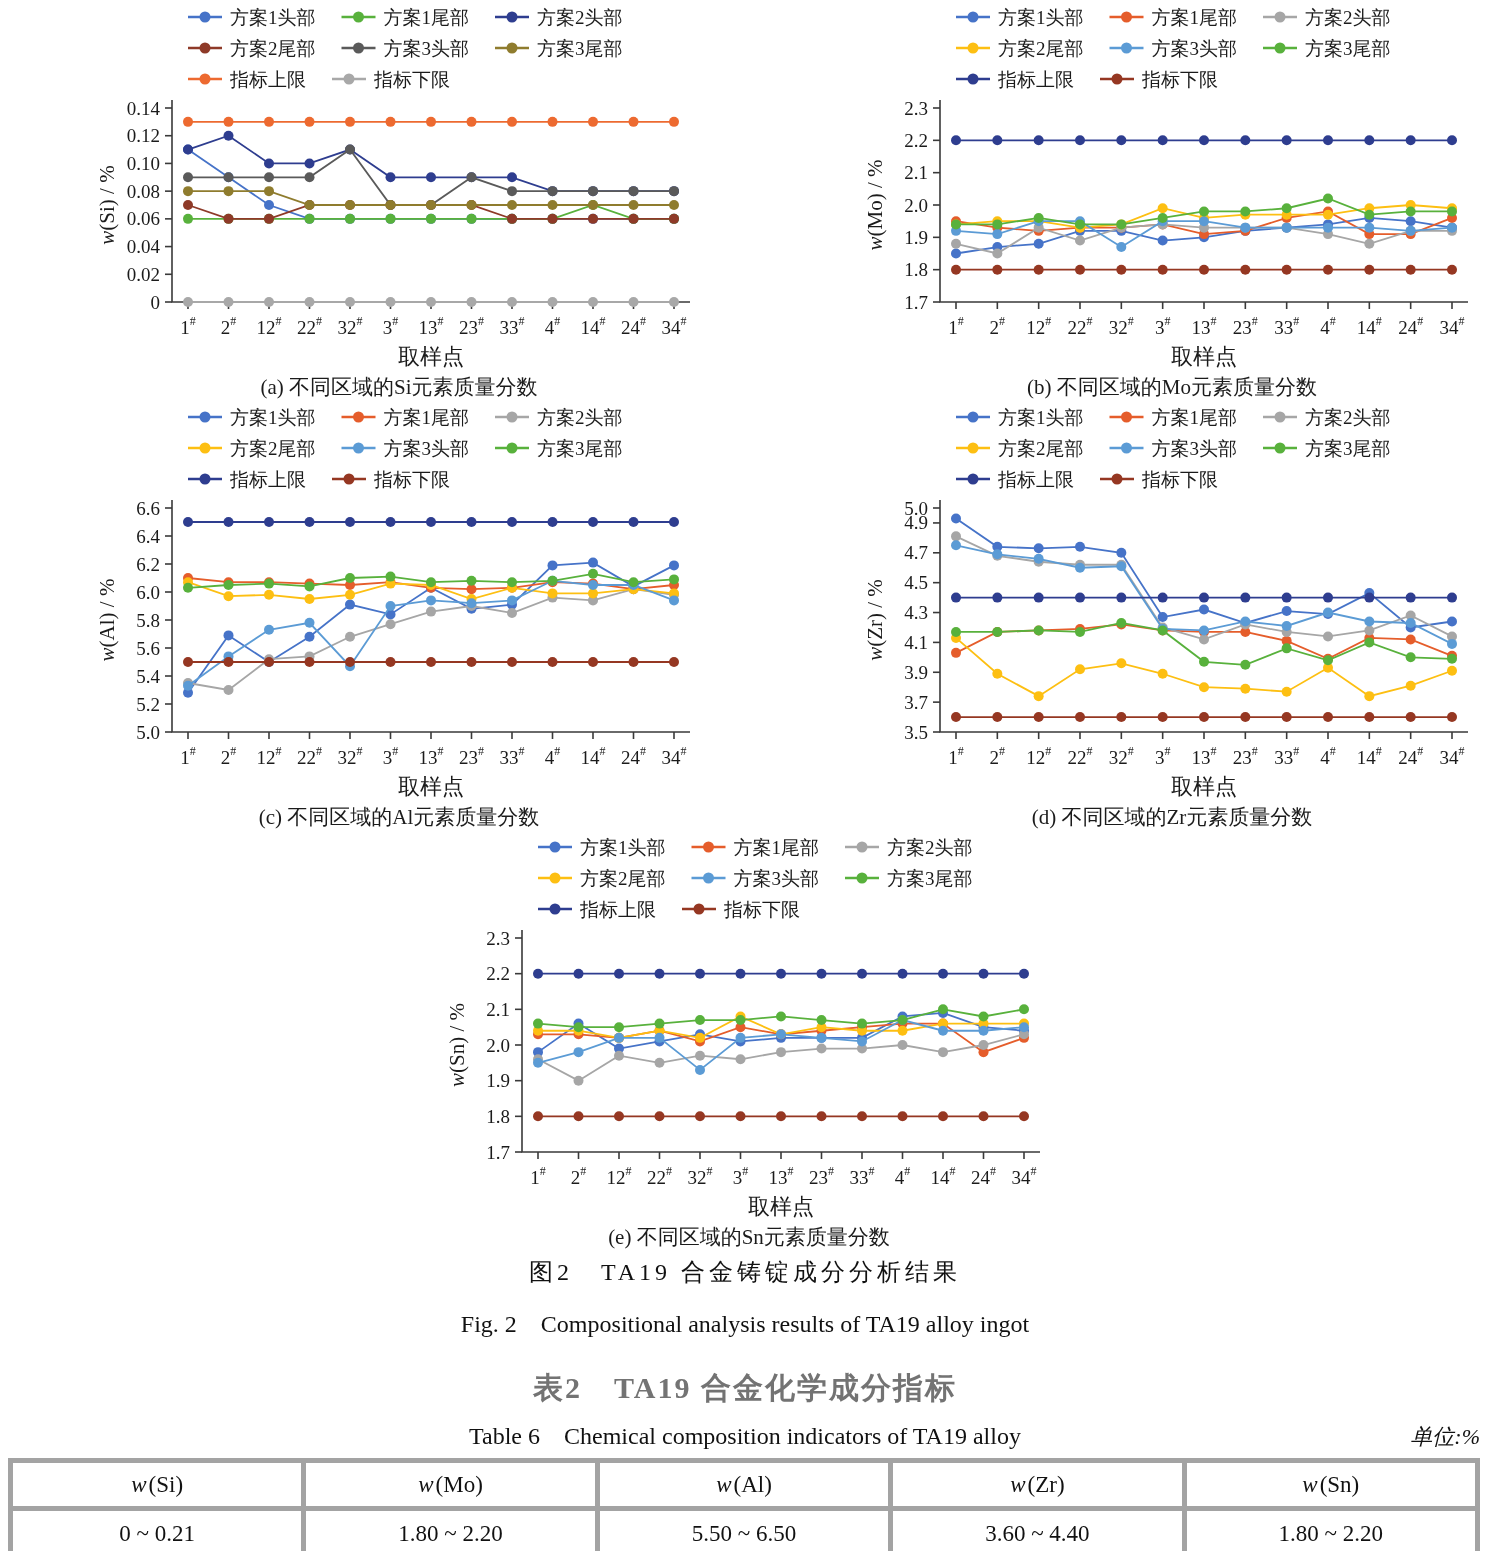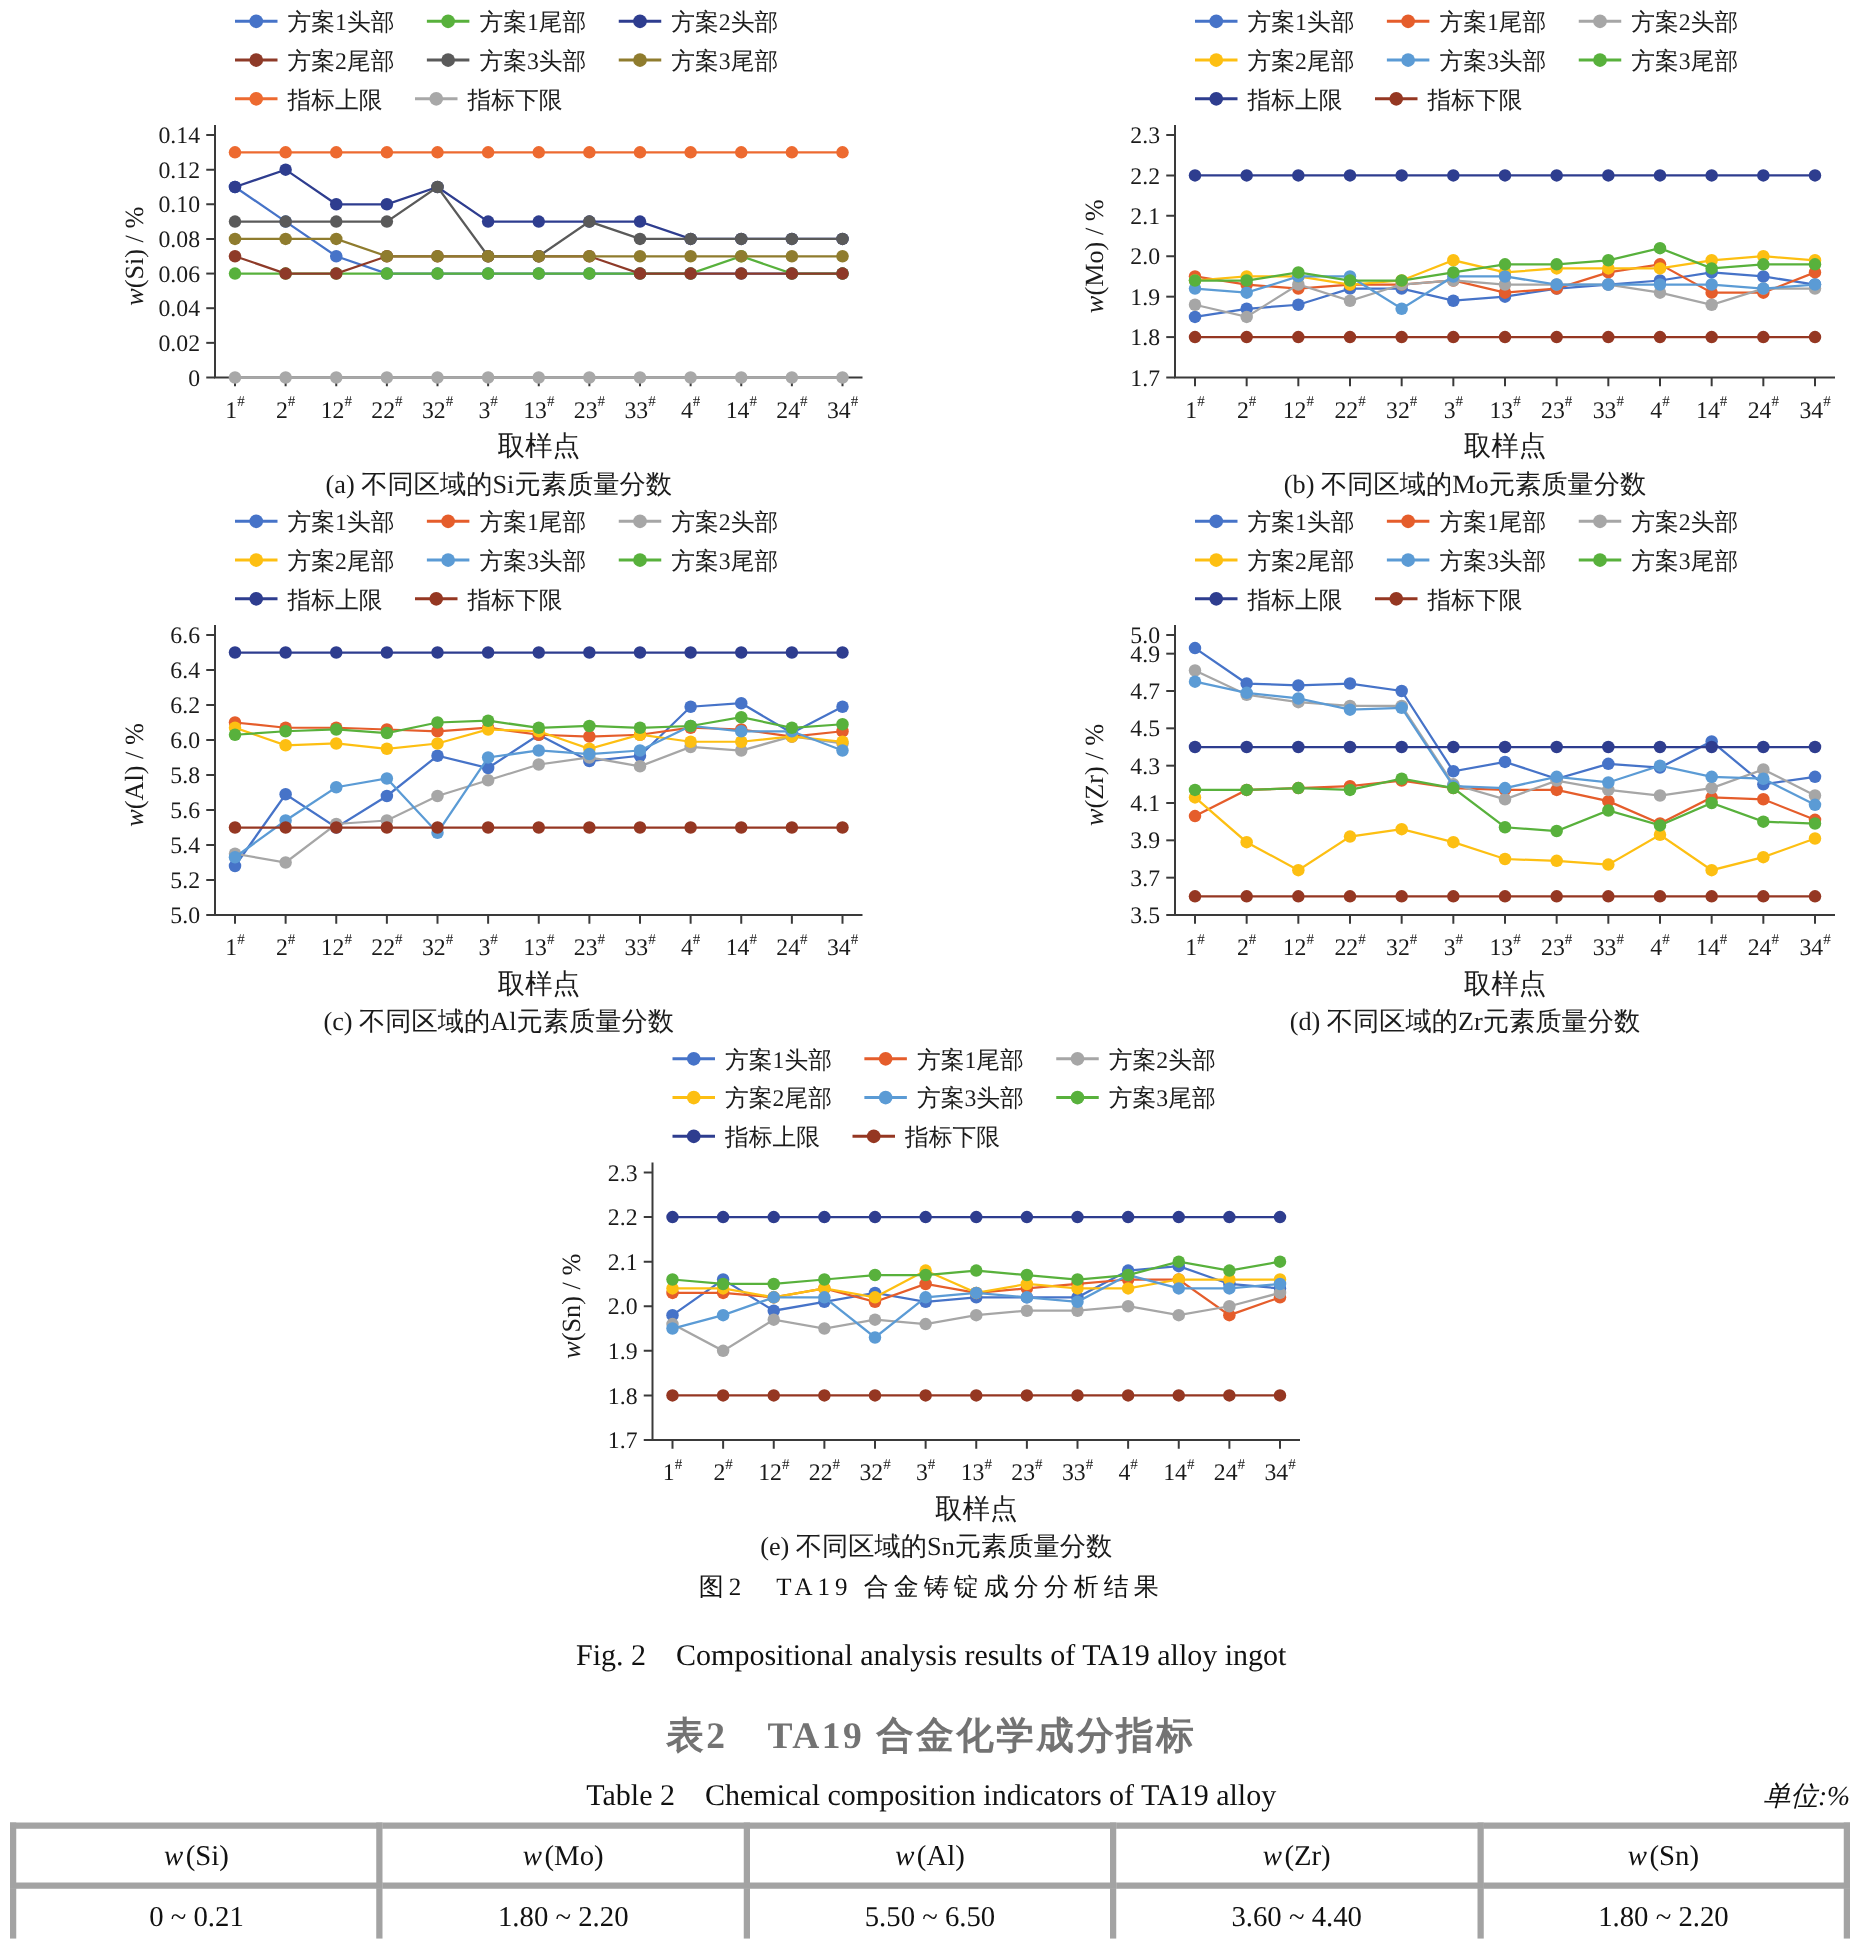--- a/index.html
+++ b/index.html
@@ -6,21 +6,21 @@
   #page{position:relative;width:1490px;height:1551px;background:#ffffff;overflow:hidden;
         font-family:"Liberation Serif", serif;color:#1b1b1b;}
   .chart{position:absolute;}
   #chA{left:88px;top:2px;width:622px;height:398px;}
   #chB{left:856px;top:2px;width:632px;height:398px;}
   #chC{left:88px;top:402px;width:622px;height:428px;}
   #chD{left:856px;top:402px;width:632px;height:428px;}
   #chE{left:438px;top:832px;width:622px;height:418px;}
   svg{font-family:"Liberation Serif", serif;}
   .figcap-zh{position:absolute;top:1256px;left:0;width:100%;text-align:center;
-             font-size:20px;letter-spacing:4px;color:#111;}
+             font-size:24px;letter-spacing:4px;color:#111;}
   .figcap-en{position:absolute;top:1308px;left:0;width:100%;text-align:center;
              font-size:24px;color:#111;}
   .tabcap-zh{position:absolute;top:1368px;left:0;width:100%;text-align:center;
              font-size:30px;font-weight:bold;letter-spacing:2px;color:#737373;}
   .tabcap-row{position:absolute;top:1420px;left:0;width:100%;height:32px;}
   .tabcap-en{display:block;width:100%;text-align:center;font-size:24px;color:#111;}
   .unit{position:absolute;right:10px;top:2px;font-size:22px;color:#111;font-style:italic;}
   table.comp{position:absolute;top:1458px;left:8px;width:1472px;
              border-collapse:collapse;border:3px solid #161616;table-layout:fixed;}
   table.comp th,table.comp td{border:5px solid #a3a3a3;text-align:center;
@@ -1133,21 +1133,21 @@
           <circle cx="261" cy="77" r="5.5" fill="#953722"></circle>
           <text x="286" y="84" font-size="19" fill="#1b1b1b">指标下限</text>
         </g>
       </svg></div>
 
   <div class="figcap-zh">图2　TA19 合金铸锭成分分析结果</div>
   <div class="figcap-en">Fig. 2　Compositional analysis results of TA19 alloy ingot</div>
 
   <div class="tabcap-zh">表2　TA19 合金化学成分指标</div>
   <div class="tabcap-row">
-    <span class="tabcap-en">Table 2　Chemical composition indicators of TA19 alloy</span>
+    <span class="tabcap-en">Table 6　Chemical composition indicators of TA19 alloy</span>
     <span class="unit">单位:%</span>
   </div>
 
   <table class="comp">
     <thead>
       <tr>
         <th><i>w</i><span>(Si)</span></th>
         <th><i>w</i><span>(Mo)</span></th>
         <th><i>w</i><span>(Al)</span></th>
         <th><i>w</i><span>(Zr)</span></th>

